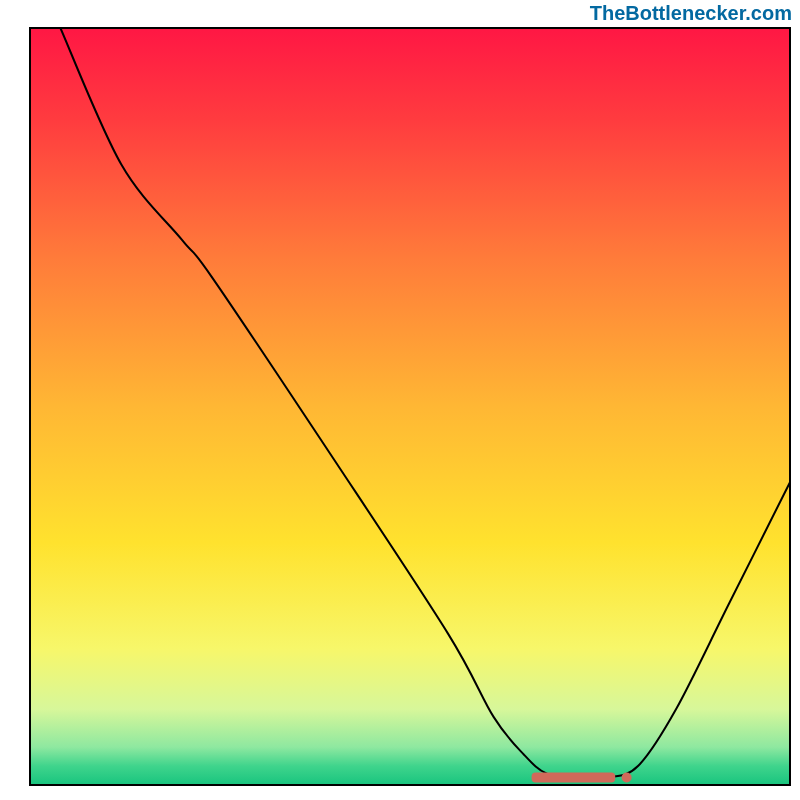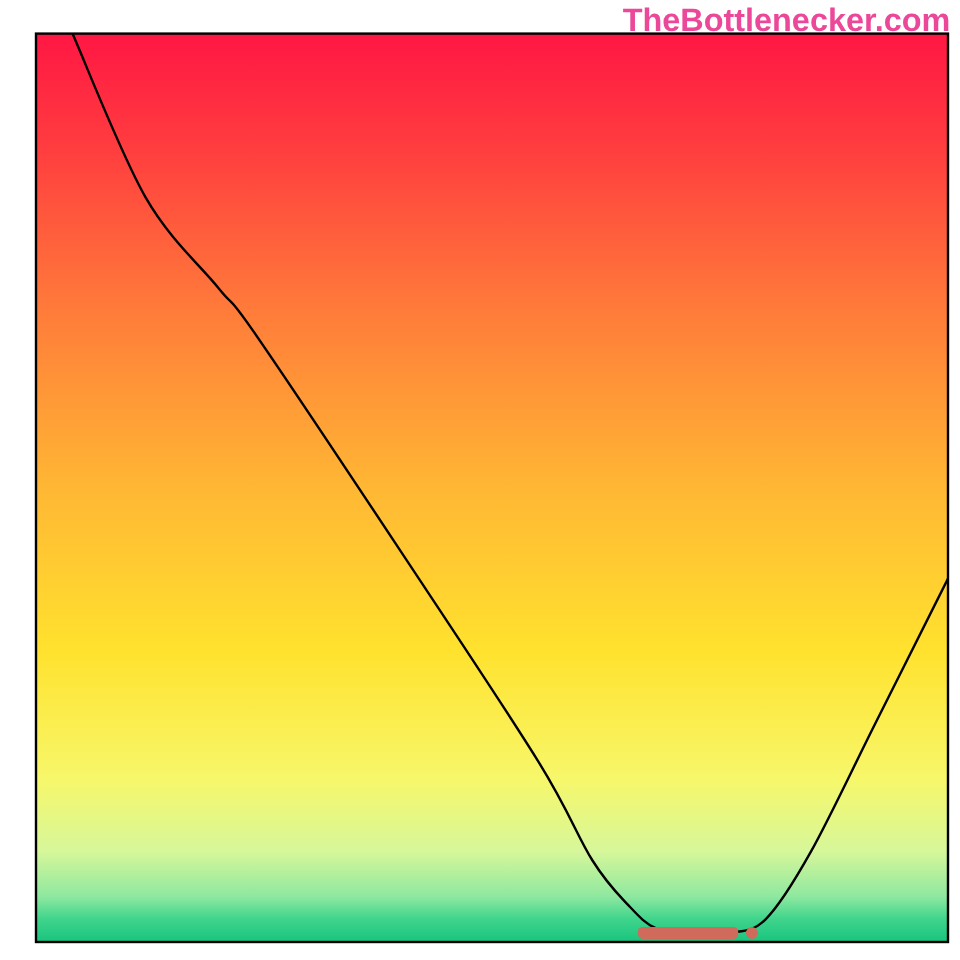--- a/index.html
+++ b/index.html
@@ -12,22 +12,22 @@
   }
   .container {
     position: relative;
     width: 800px;
     height: 800px;
   }
   .watermark {
     position: absolute;
     top: 2px;
     right: 8px;
-    color: #ec4899;
-    font-size: 27px;
+    color: #0369a1;
+    font-size: 20px;
     font-weight: bold;
     z-index: 10;
   }
   svg {
     display: block;
   }
 </style>
 </head>
 <body>
 

